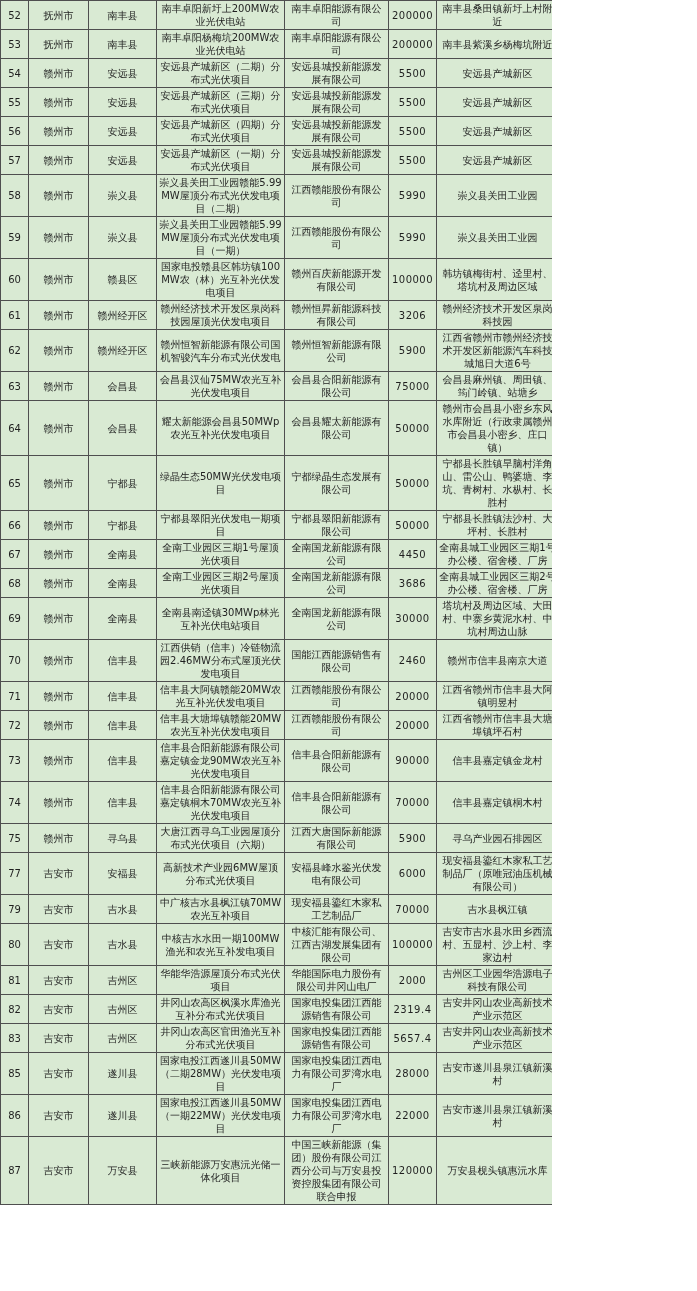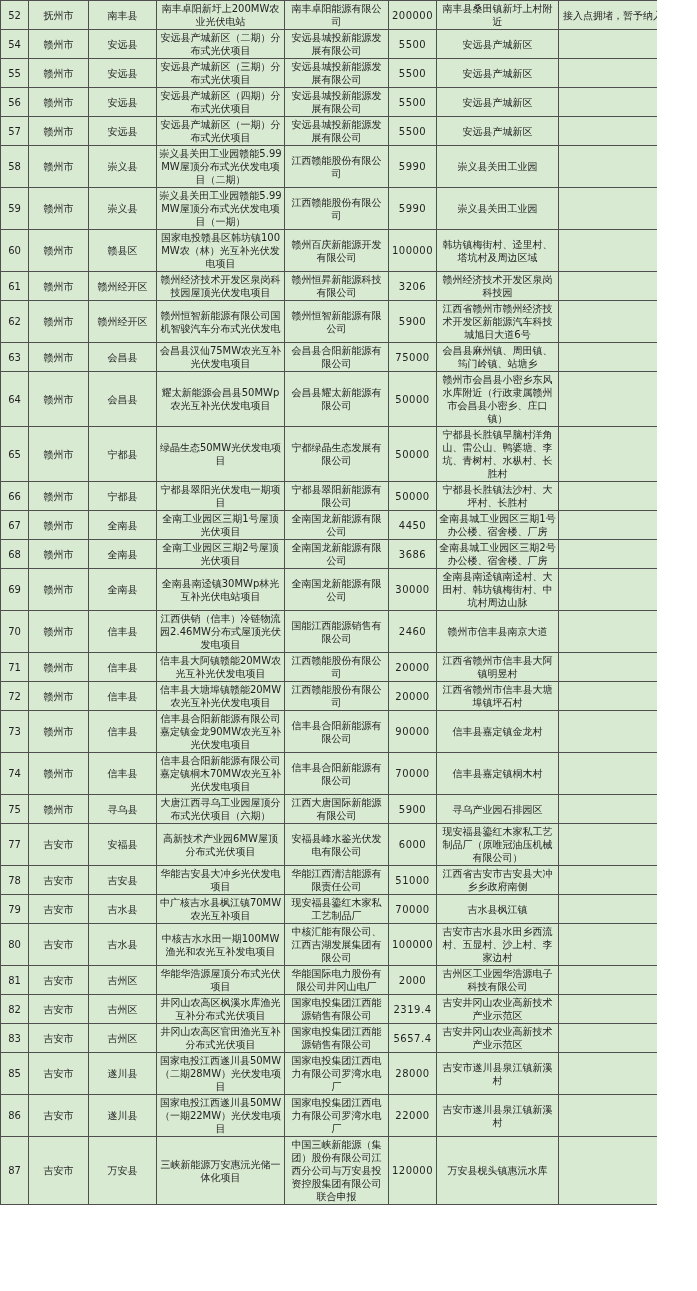--- a/index.html
+++ b/index.html
@@ -1,17 +1,17 @@
 <!DOCTYPE html>
 <html><head>
 <meta charset="utf-8">
 <style>
   html,body{margin:0;padding:0;background:#fff;}
   .sheet{
-    width:657px;height:1291px;overflow:hidden;
+    width:552px;height:1291px;overflow:hidden;
     font-family:"DejaVu Sans","Liberation Sans",sans-serif;
     background:#fff;
   }
   table.grid{
     border-collapse:collapse;table-layout:fixed;width:697px;
   }
   table.grid td{
     border:1px solid #4f4f4f;
     background:#d9ead3;
     color:#1f1f1f;
@@ -47,20 +47,30 @@
           <td class="c-num">52</td>
           <td class="c-city">抚州市</td>
           <td class="c-county">南丰县</td>
           <td class="c-project">南丰卓阳新圩上200MW农业光伏电站</td>
           <td class="c-company">南丰卓阳能源有限公司</td>
           <td class="c-capacity">200000</td>
           <td class="c-location">南丰县桑田镇新圩上村附近</td>
           <td class="c-remark">接入点拥堵，暂予纳入近期库</td>
         </tr>
         <tr>
+          <td class="c-num">53</td>
+          <td class="c-city">抚州市</td>
+          <td class="c-county">南丰县</td>
+          <td class="c-project">南丰卓阳杨梅坑200MW农业光伏电站</td>
+          <td class="c-company">南丰卓阳能源有限公司</td>
+          <td class="c-capacity">200000</td>
+          <td class="c-location">南丰县紫溪乡杨梅坑附近</td>
+          <td class="c-remark">接入点拥堵，暂予纳入近期库</td>
+        </tr>
+        <tr>
           <td class="c-num">54</td>
           <td class="c-city">赣州市</td>
           <td class="c-county">安远县</td>
           <td class="c-project">安远县产城新区（二期）分布式光伏项目</td>
           <td class="c-company">安远县城投新能源发展有限公司</td>
           <td class="c-capacity">5500</td>
           <td class="c-location">安远县产城新区</td>
           <td class="c-remark"></td>
         </tr>
         <tr>
@@ -203,21 +213,21 @@
           <td class="c-location">全南县城工业园区三期2号办公楼、宿舍楼、厂房</td>
           <td class="c-remark"></td>
         </tr>
         <tr>
           <td class="c-num">69</td>
           <td class="c-city">赣州市</td>
           <td class="c-county">全南县</td>
           <td class="c-project">全南县南迳镇30MWp林光互补光伏电站项目</td>
           <td class="c-company">全南国龙新能源有限公司</td>
           <td class="c-capacity">30000</td>
-          <td class="c-location">全南县南迳镇南迳村、大田村、韩坊镇梅街村、中坑村周边山脉</td>
+          <td class="c-location">塔坑村及周边区域、大田村、中寨乡黄泥水村、中坑村周边山脉</td>
           <td class="c-remark"></td>
         </tr>
         <tr>
           <td class="c-num">70</td>
           <td class="c-city">赣州市</td>
           <td class="c-county">信丰县</td>
           <td class="c-project">江西供销（信丰）冷链物流园2.46MW分布式屋顶光伏发电项目</td>
           <td class="c-company">国能江西能源销售有限公司</td>
           <td class="c-capacity">2460</td>
           <td class="c-location">赣州市信丰县南京大道</td>
@@ -277,30 +287,20 @@
           <td class="c-num">77</td>
           <td class="c-city">吉安市</td>
           <td class="c-county">安福县</td>
           <td class="c-project">高新技术产业园6MW屋顶分布式光伏项目</td>
           <td class="c-company">安福县峰水鉴光伏发电有限公司</td>
           <td class="c-capacity">6000</td>
           <td class="c-location">现安福县鎏红木家私工艺制品厂（原唯冠油压机械有限公司）</td>
           <td class="c-remark"></td>
         </tr>
         <tr>
-          <td class="c-num">78</td>
-          <td class="c-city">吉安市</td>
-          <td class="c-county">吉安县</td>
-          <td class="c-project">华能吉安县大冲乡光伏发电项目</td>
-          <td class="c-company">华能江西清洁能源有限责任公司</td>
-          <td class="c-capacity">51000</td>
-          <td class="c-location">江西省吉安市吉安县大冲乡乡政府南侧</td>
-          <td class="c-remark"></td>
-        </tr>
-        <tr>
           <td class="c-num">79</td>
           <td class="c-city">吉安市</td>
           <td class="c-county">吉水县</td>
           <td class="c-project">中广核吉水县枫江镇70MW农光互补项目</td>
           <td class="c-company">现安福县鎏红木家私工艺制品厂</td>
           <td class="c-capacity">70000</td>
           <td class="c-location">吉水县枫江镇</td>
           <td class="c-remark"></td>
         </tr>
         <tr>

